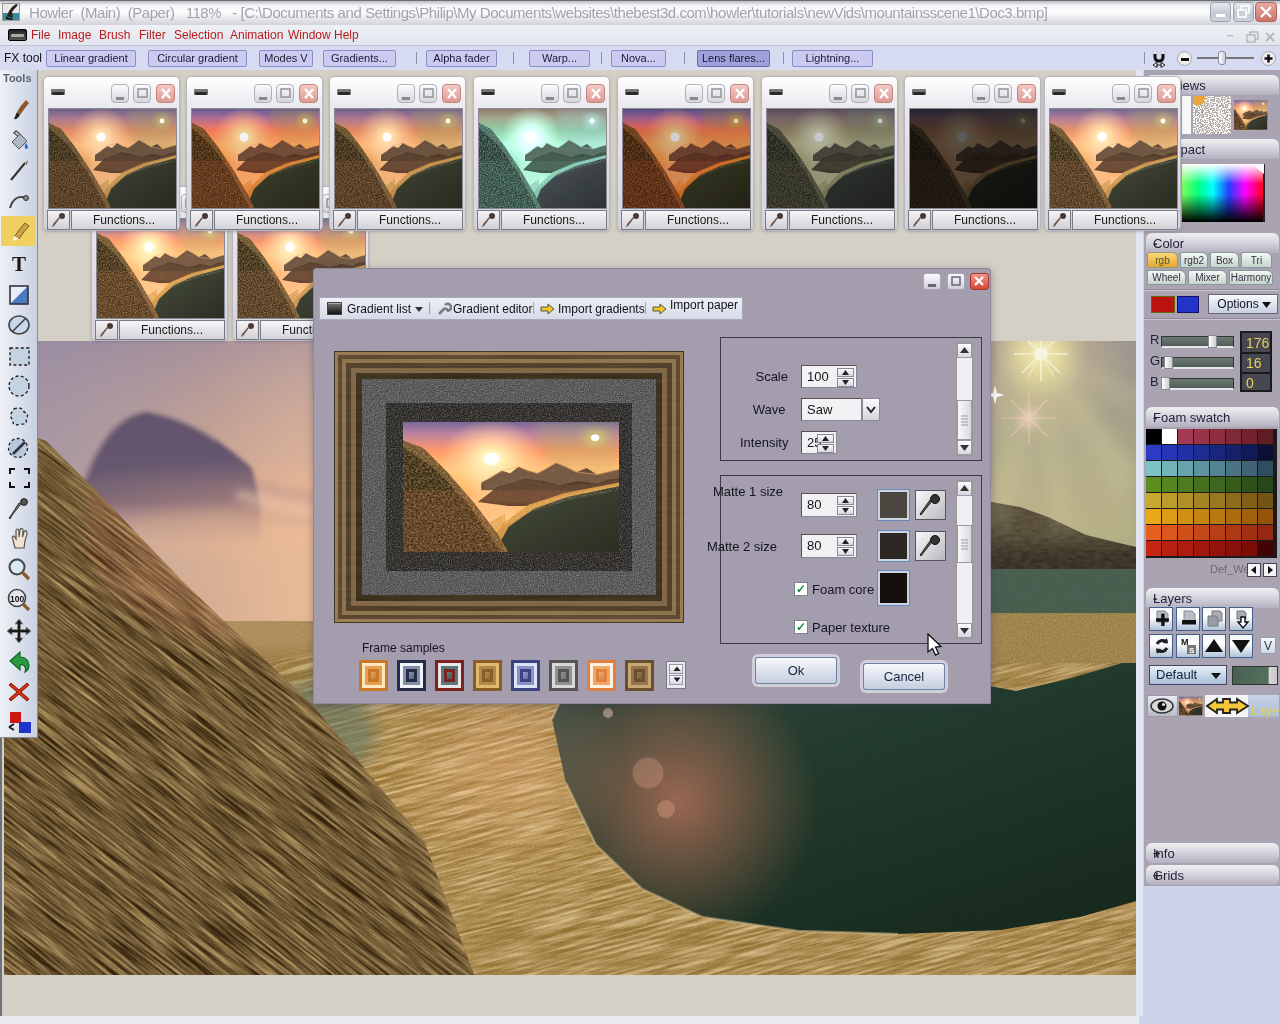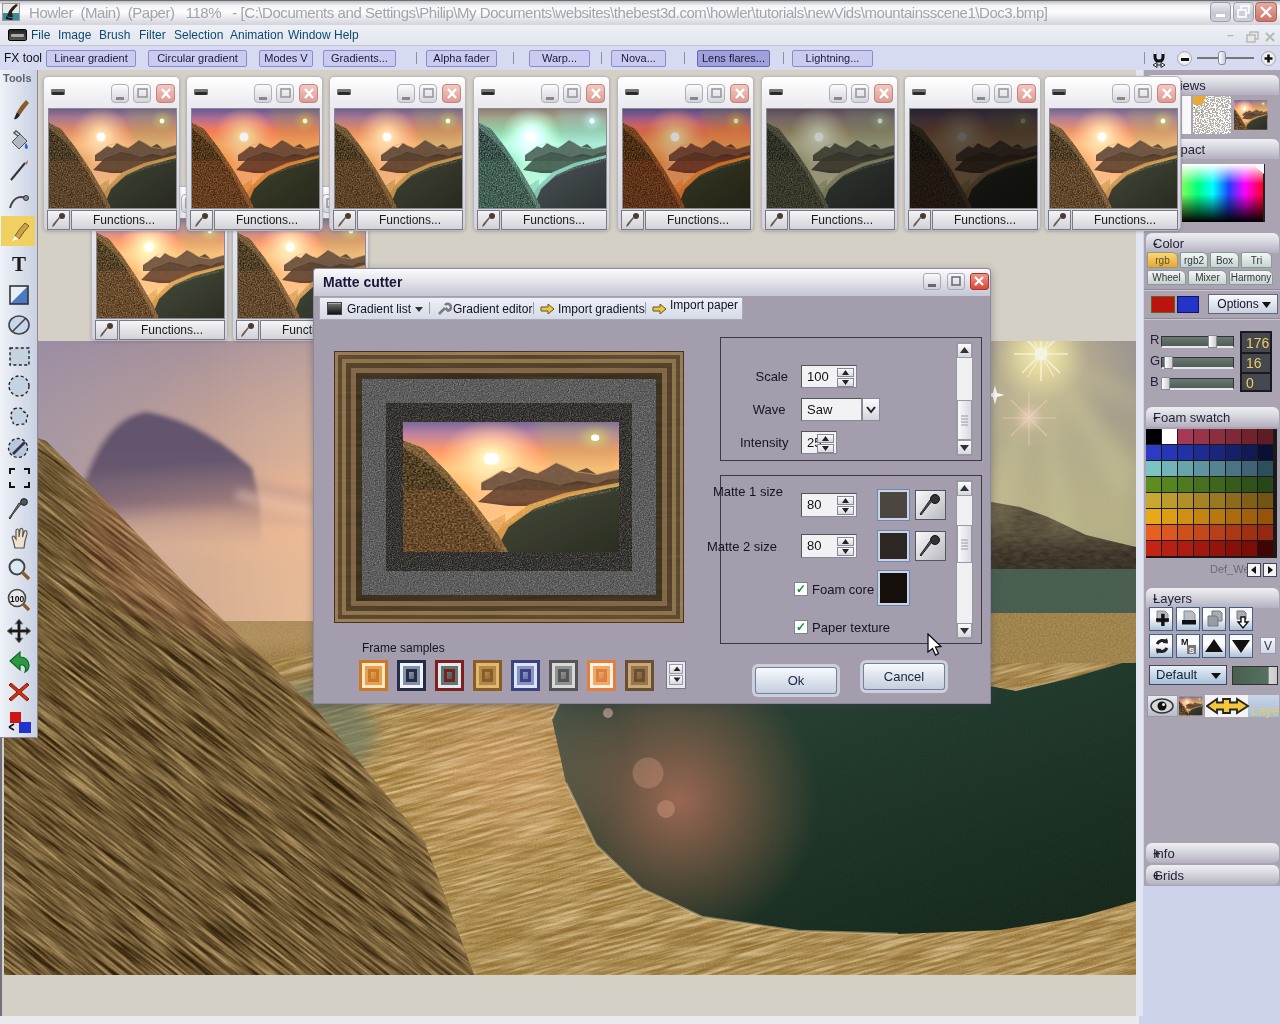--- a/index.html
+++ b/index.html
@@ -12,21 +12,21 @@
 
 #titlebar { left:0; top:0; width:1280px; height:25px;
   background:linear-gradient(#b9bcc4 0%, #f2f3f5 18%, #fdfdfe 45%, #d2d3db 100%);
   border-top:1px solid #6e6e72; }
 #titletext { left:29px; top:4px; font-size:15px; color:#a0a4aa; letter-spacing:-0.45px; white-space:nowrap; }
 .tbtn { top:2px; width:21px; height:20px; border-radius:4px;
   background:linear-gradient(#e9ebef, #c3c7d2 60%, #cdd1da); border:1px solid #9aa0ae;
   color:#fff; text-align:center; }
 #menubar { left:0; top:25px; width:1280px; height:21px;
   background:linear-gradient(#eef0f5, #e2e5ee); border-bottom:1px solid #c2c4cc; }
-.menuitem { position:absolute; top:28px; font-size:12px; color:#0c4a6e; }
+.menuitem { position:absolute; top:28px; font-size:12px; color:#b91c1c; }
 #toolbar { left:0; top:46px; width:1280px; height:25px; background:#d7dbf1; border-bottom:1px solid #9a9aa8; }
 .tb-btn { position:absolute; top:50px; z-index:4; height:17px; background:#cbcbf2; border:1px solid #8d8dc5; border-radius:2px;
   font-size:11px; color:#1a1a30; text-align:center; line-height:15px; }
 .tb-sel { background:#a0a0dc; border-color:#6868ac; }
 .tb-sep { position:absolute; top:52px; z-index:4; width:1px; height:12px; background:#8890a8; }
 
 
 .pwin { position:absolute; z-index:2; width:137px; height:155px; border-radius:5px;
   background:linear-gradient(#ffffff, #e9e9ee 20%, #d2d2da 100%);
   border:1px solid #b8b8c2; box-shadow:0 1px 3px rgba(90,90,110,0.35); }
@@ -784,23 +784,20 @@
   <div class="drp">
       <svg width="21" height="18">
         <circle cx="14" cy="5" r="3" fill="#4a3a32"></circle>
         <path d="M12,7 L6,15 L4,16 L5,13 L11,6 Z" fill="#6a5a50"></path>
       </svg>
     </div>
   <div class="fbtn">Functions...</div>
 </div>
 
 <div id="dlg" class="abs">
-<div id="dlgtitle" class="abs">
-      <span>Matte cutter</span>
-    </div>
 <div class="abs" style="left:609px;top:4px;width:18px;height:17px;border-radius:3px;background:linear-gradient(#fafafc,#cfcfda);border:1px solid #a8a8b4">
       <div style="margin:10px auto 0;width:8px;height:3px;background:#667"></div>
     </div>
 <div class="abs" style="left:633px;top:4px;width:18px;height:17px;border-radius:3px;background:linear-gradient(#fafafc,#cfcfda);border:1px solid #a8a8b4">
       <svg width="16" height="15">
         <rect x="4" y="3" width="8" height="8" fill="none" stroke="#667" stroke-width="1.5"></rect>
       </svg>
     </div>
 <div class="abs" style="left:656px;top:4px;width:19px;height:17px;border-radius:3px;background:linear-gradient(#f0968a,#d6493a);border:1px solid #a83428">
       <svg width="17" height="15">
@@ -1010,21 +1007,21 @@
         <svg width="14" height="8">
           <path d="M7,1.5 L10.5,6 L3.5,6 Z" fill="#222"></path>
         </svg>
       </div>
  <div style="margin:-1px 2px 0;height:10px;background:linear-gradient(#fcfcfe,#d8d8e0);border:1px solid #99a">
         <svg width="14" height="8">
           <path d="M7,6 L10.5,1.5 L3.5,1.5 Z" fill="#222"></path>
         </svg>
       </div>
 </div>
-<div class="okbtn" style="left:441px;top:398px">Ok</div>
+<div class="okbtn" style="left:441px;top:388px">Ok</div>
 <div class="okbtn" style="left:549px;top:394px">Cancel</div>
 </div>
 
 <div id="rpanel" class="abs">
 <div class="phead" style="top:5px">
       <span>Previews</span>
       <span class="pm">-</span>
     </div>
 <div class="abs" style="left:38px;top:26px;width:9px;height:38px;background:#f8f8f8"></div>
 <div class="abs" style="left:49px;top:26px;width:38px;height:38px;background:#e8e8e4;overflow:hidden">

